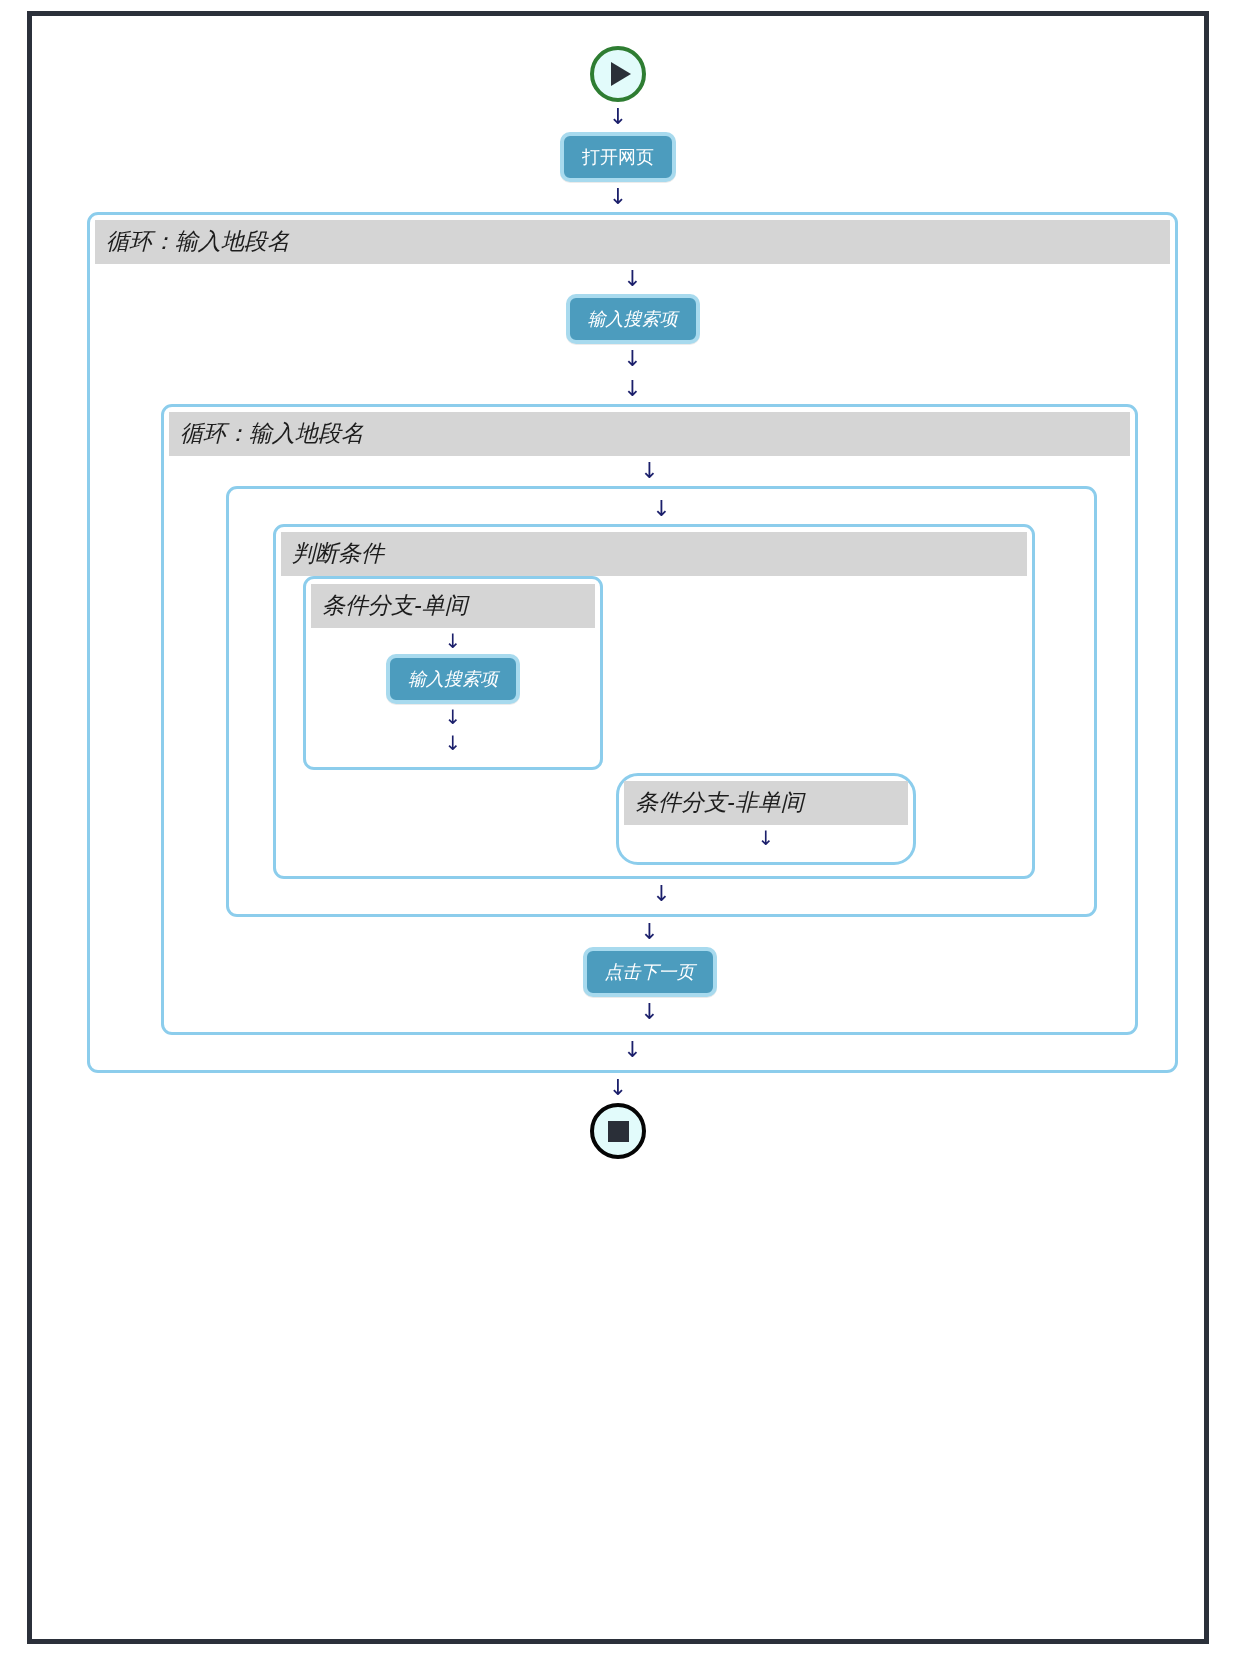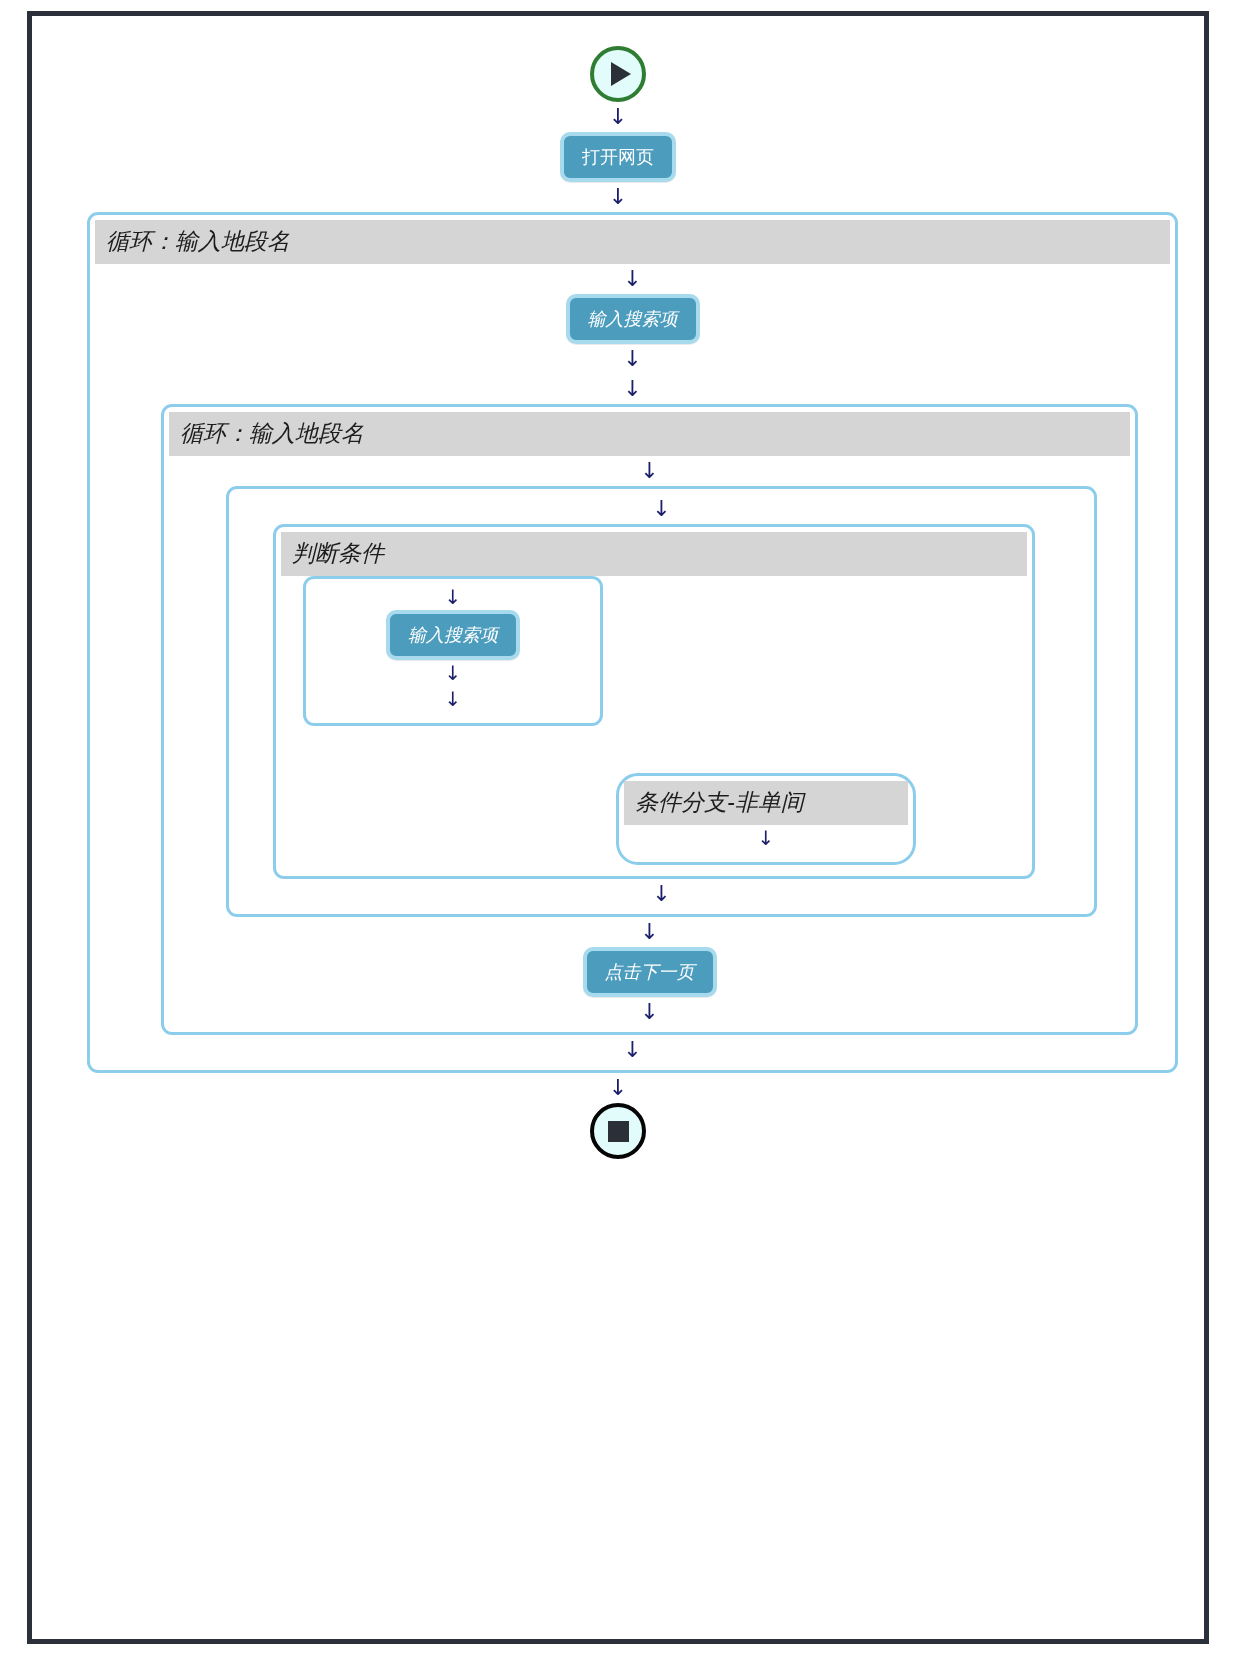--- a/index.html
+++ b/index.html
@@ -191,20 +191,21 @@
 
                   <div class="arrow">↓</div>
 
                   <div class="container-box lvl4">
                     <div class="container-head">判断条件</div>
                     <div class="container-body">
 
                       <div class="branch-row">
 
                         <div class="container-box branch-a">
+                          <div class="container-head">条件分支-单间</div>
                           <div class="container-body branch-inner-pad">
 
                             <div class="arrow tight">↓</div>
 
                             <div class="action-wrap">
                               <div class="action">输入搜索项</div>
                             </div>
 
                             <div class="arrow tight">↓</div>
 

